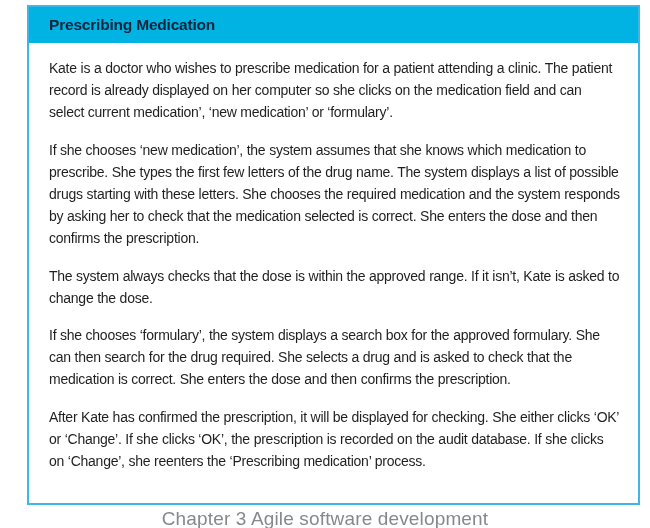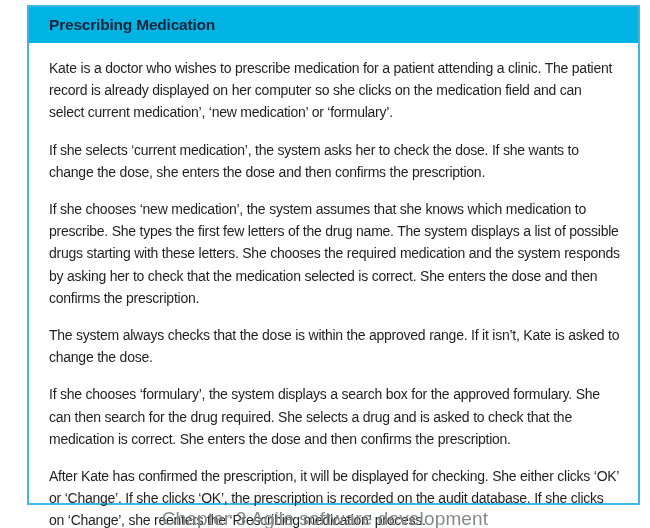--- a/index.html
+++ b/index.html
@@ -88,21 +88,20 @@
 <div id="page">
 
   <div class="callout">
 
     <div class="callout-header">
       <span class="callout-title">Prescribing Medication</span>
     </div>
 
     <div class="callout-body">
       <p class="para">Kate is a doctor who wishes to prescribe medication for a patient attending a clinic. The patient record is already displayed on her computer so she clicks on the medication field and can select current  medication’, ‘new medication’ or ‘formulary’.</p>
-      <p class="para">If she selects ‘current medication’, the system asks her to check the dose. If she wants to change the dose, she enters the dose and then confirms the prescription.</p>
       <p class="para">If she chooses ‘new medication’, the system assumes that she knows which medication to prescribe. She types the first few letters of the drug name. The system displays a list of possible drugs starting with these letters. She chooses the required medication and the system responds by asking her to check that the medication selected is correct. She enters the dose and then confirms the prescription.</p>
       <p class="para">The system always checks that the dose is within the approved range. If it isn’t, Kate is asked to change the dose.</p>
       <p class="para">If she chooses ‘formulary’, the system displays a search box for the approved formulary. She can then search for the drug required. She selects a drug and is asked to check that the medication is correct. She enters the dose and then confirms the prescription.</p>
       <p class="para">After Kate has confirmed the prescription, it will be displayed for checking. She either clicks ‘OK’ or ‘Change’. If she clicks ‘OK’, the prescription is recorded on the audit database. If she clicks on ‘Change’, she reenters the ‘Prescribing medication’ process.</p>
     </div>
 
   </div>
 
   <div class="caption">Chapter 3 Agile software development</div>
 

